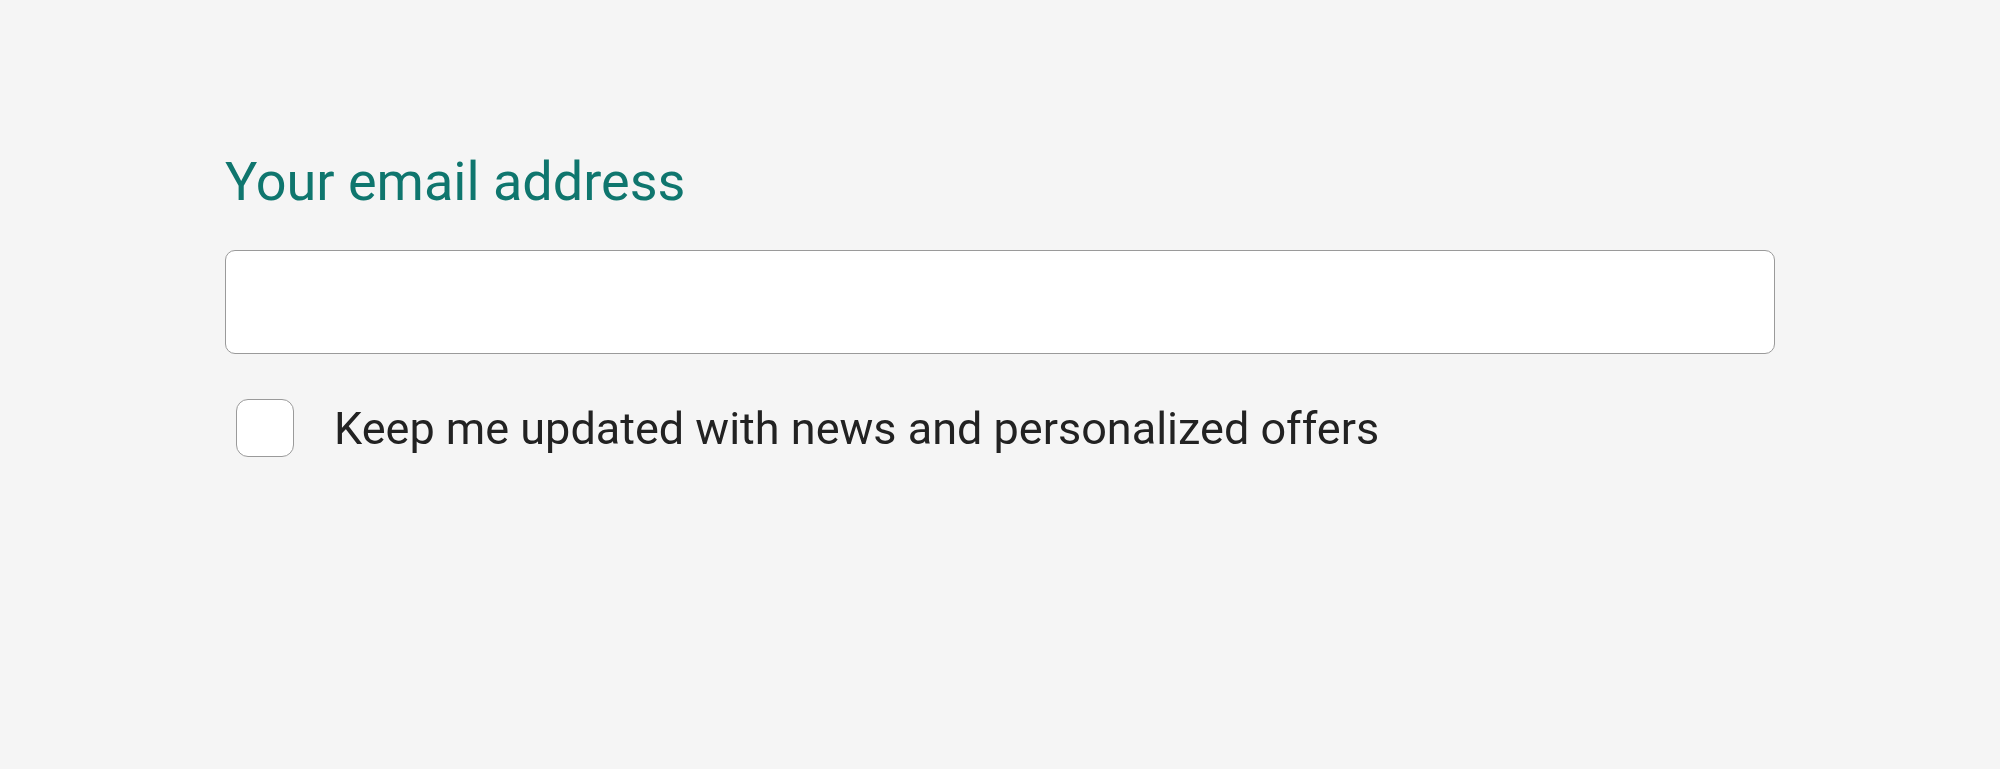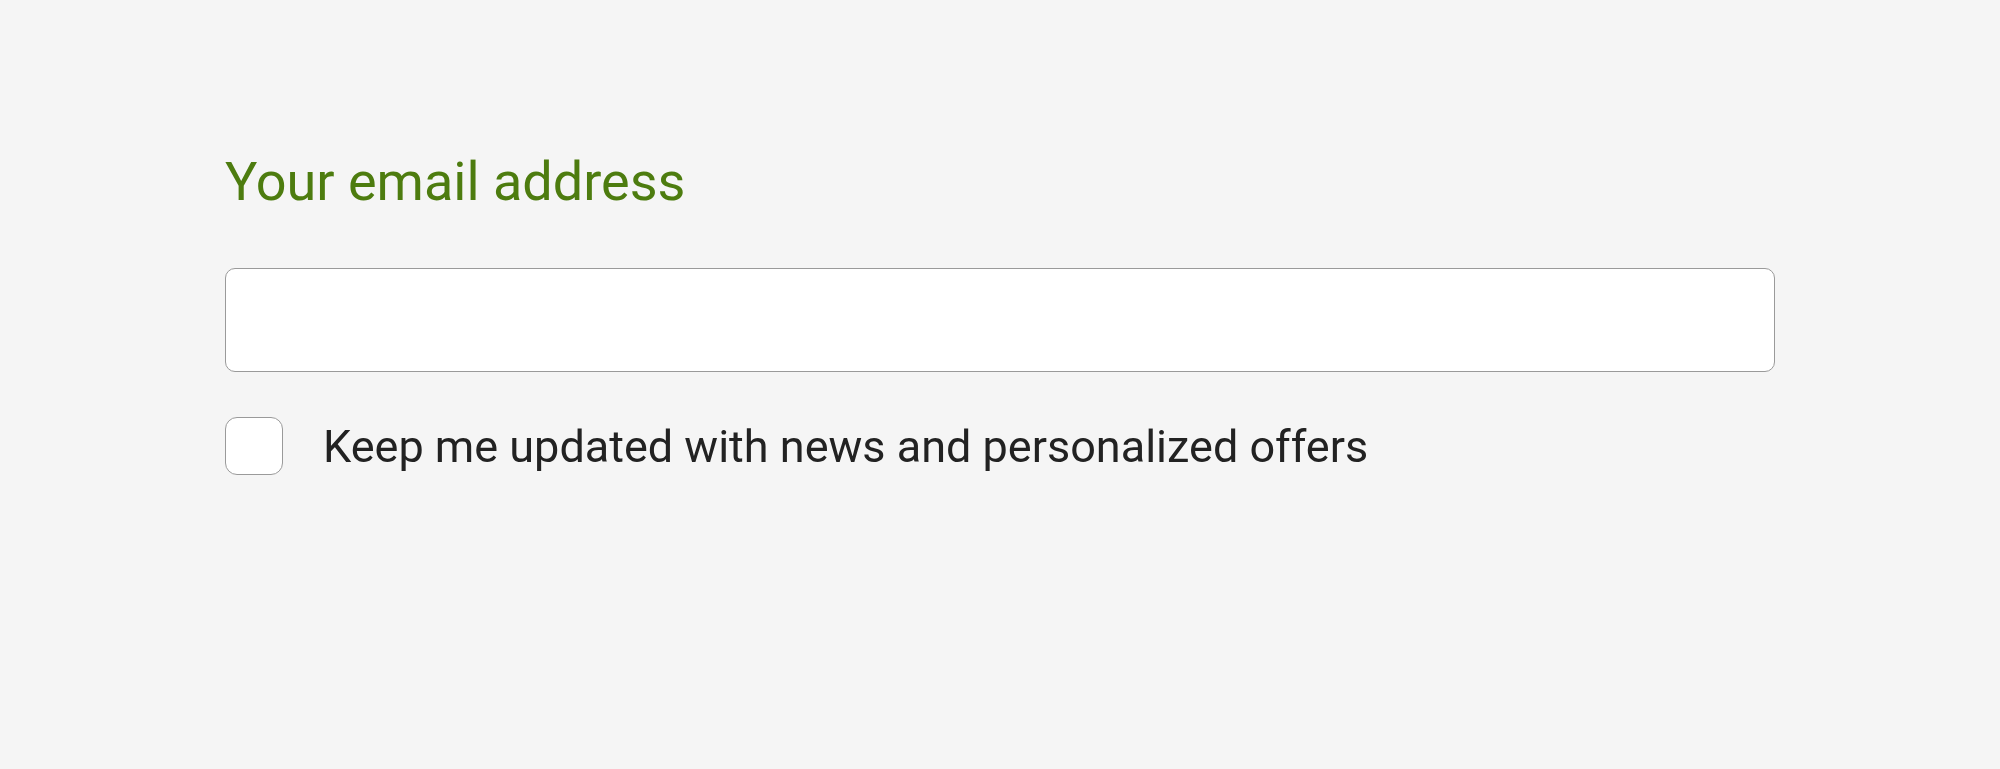--- a/index.html
+++ b/index.html
@@ -15,38 +15,39 @@
       border-radius: 40px;
       padding: 150px 225px 0 225px;
       color: #1a1a1a;
     }
     .form-container {
       width: 100%;
     }
     .email-label {
       font-size: 54px;
       font-weight: 400;
-      color: #4d7c0f;
-      margin-bottom: 55px;
+      color: #0f766e;
+      margin-bottom: 37px;
       display: block;
     }
     .email-input {
       width: 100%;
       height: 104px;
       background: #ffffff;
       border: 1px solid #9a9a9a;
       border-radius: 10px;
       font-size: 40px;
       padding: 0 24px;
       margin-bottom: 45px;
     }
     .checkbox-row {
       display: flex;
       align-items: center;
       gap: 40px;
+      margin-left: 11px;
     }
     .checkbox {
       width: 58px;
       height: 58px;
       background: #ffffff;
       border: 1px solid #9a9a9a;
       border-radius: 12px;
       cursor: pointer;
       flex-shrink: 0;
       appearance: none;

